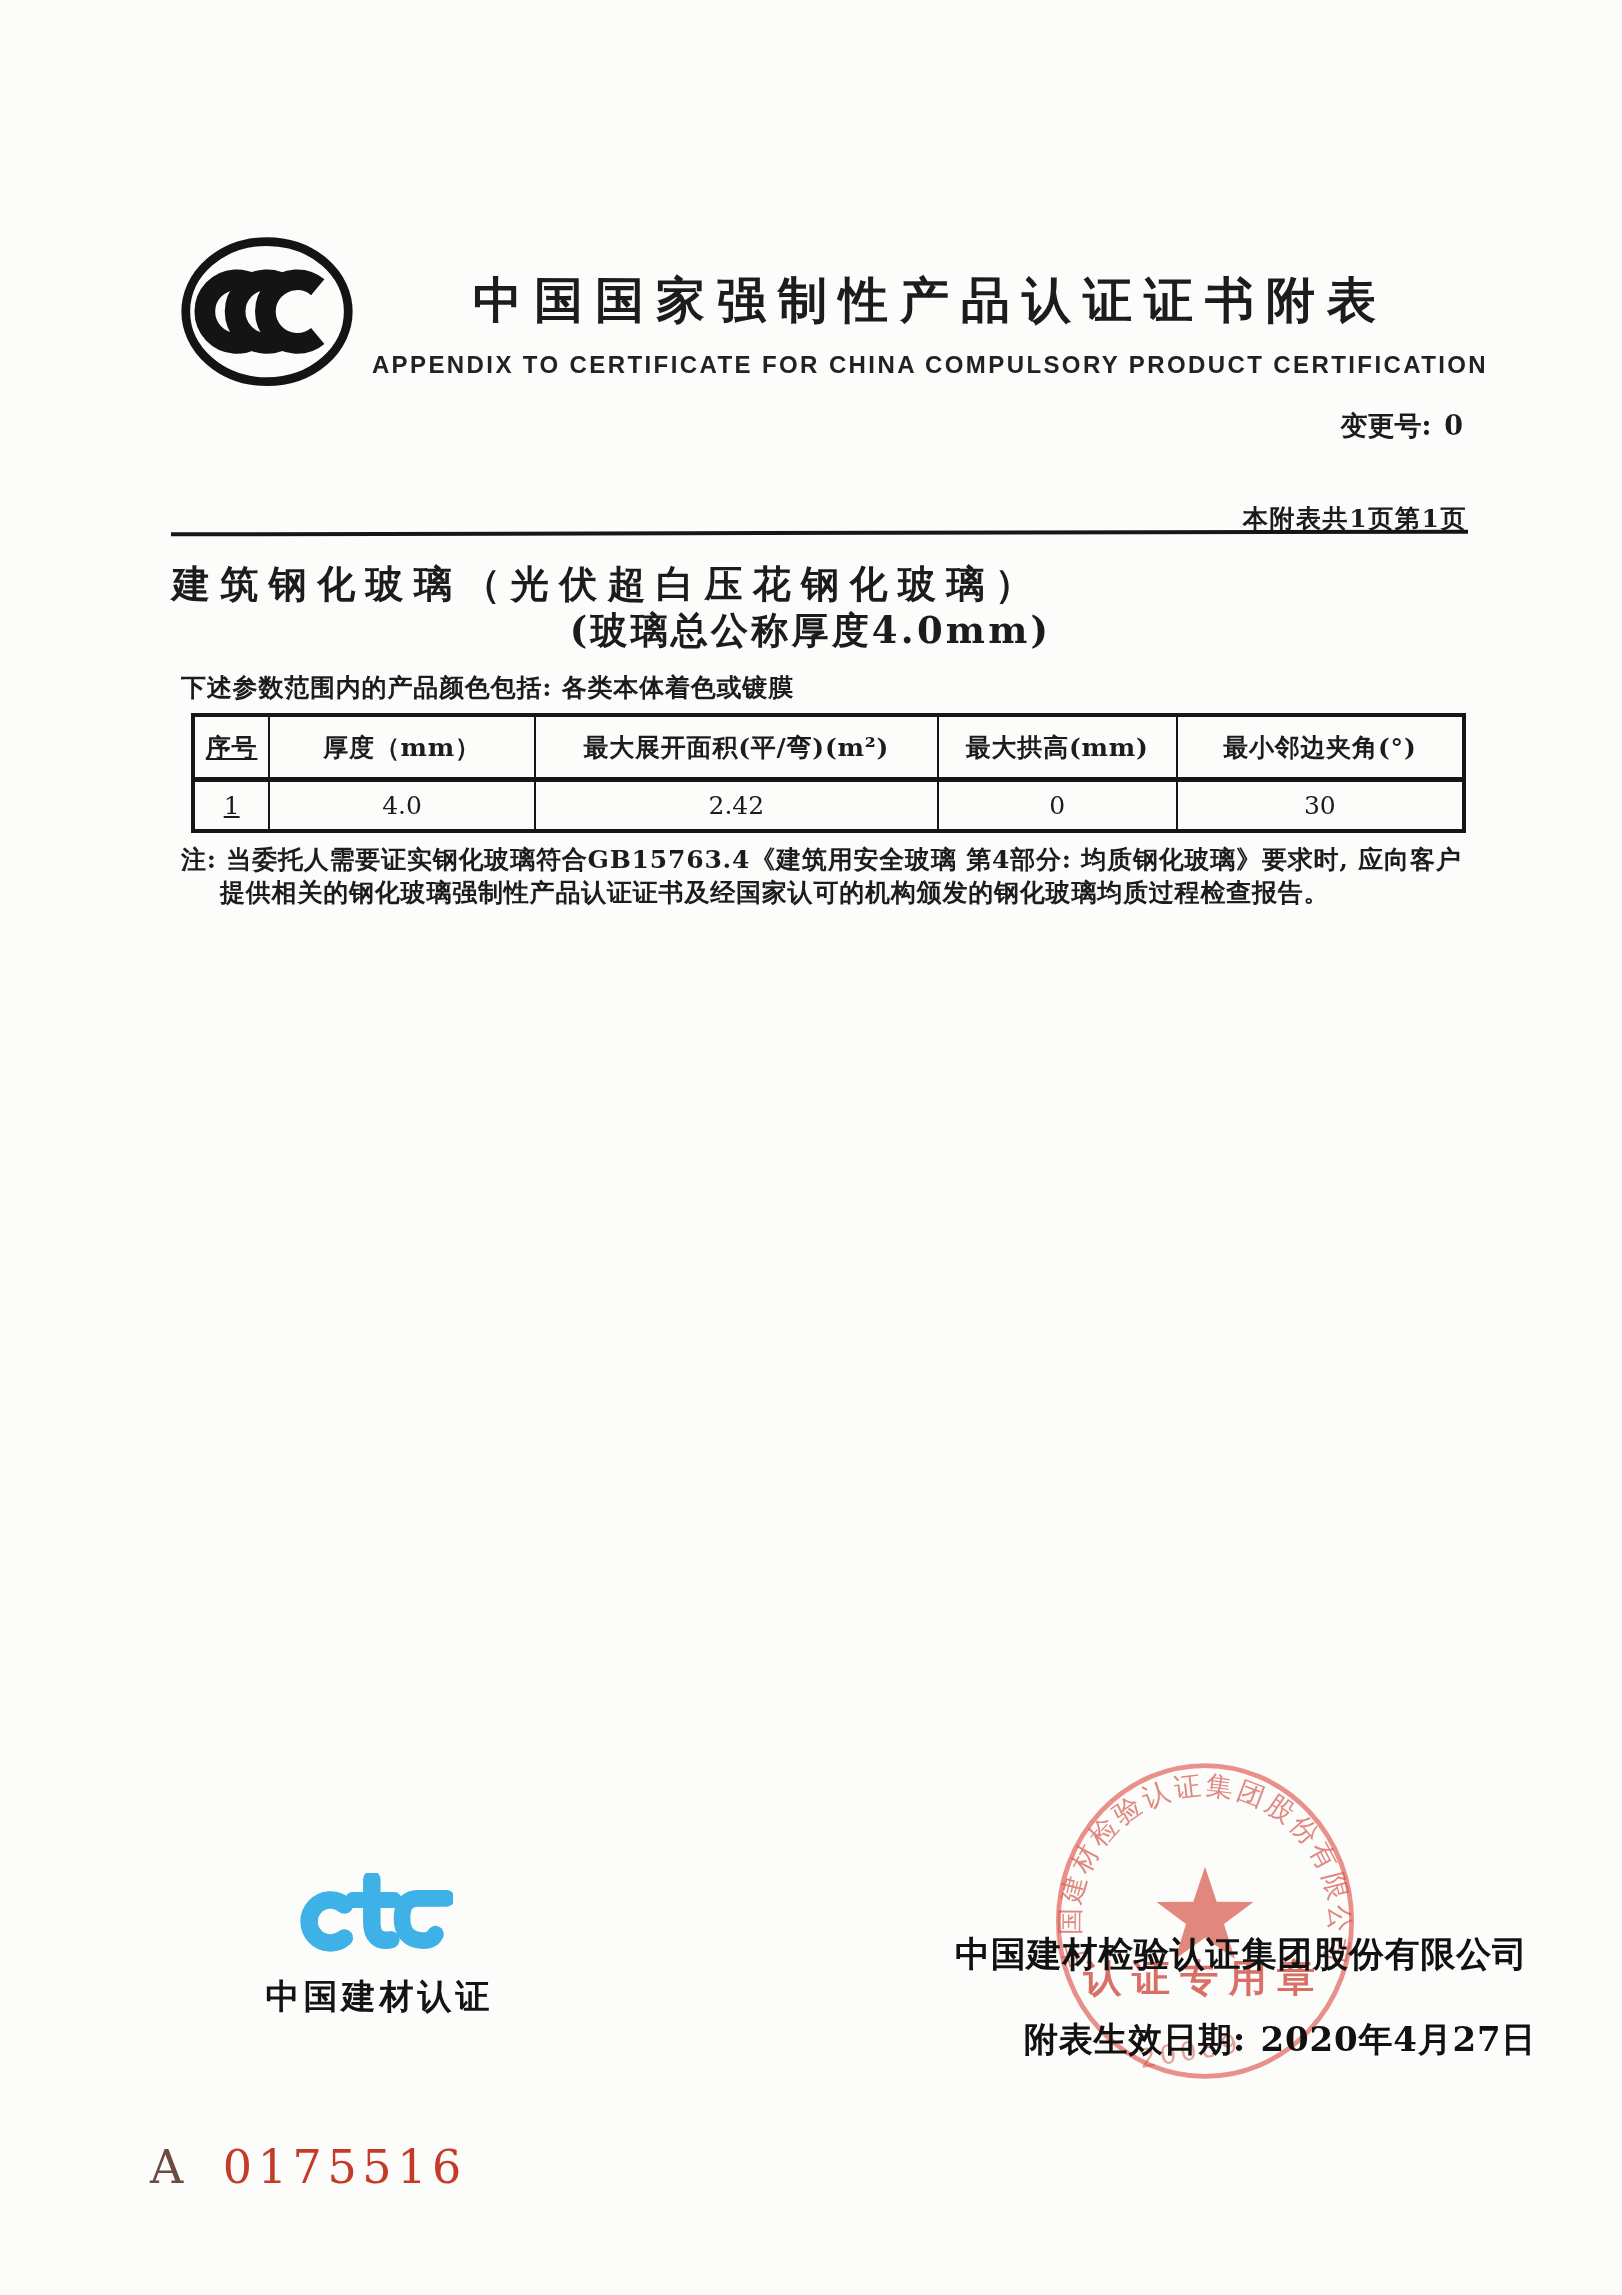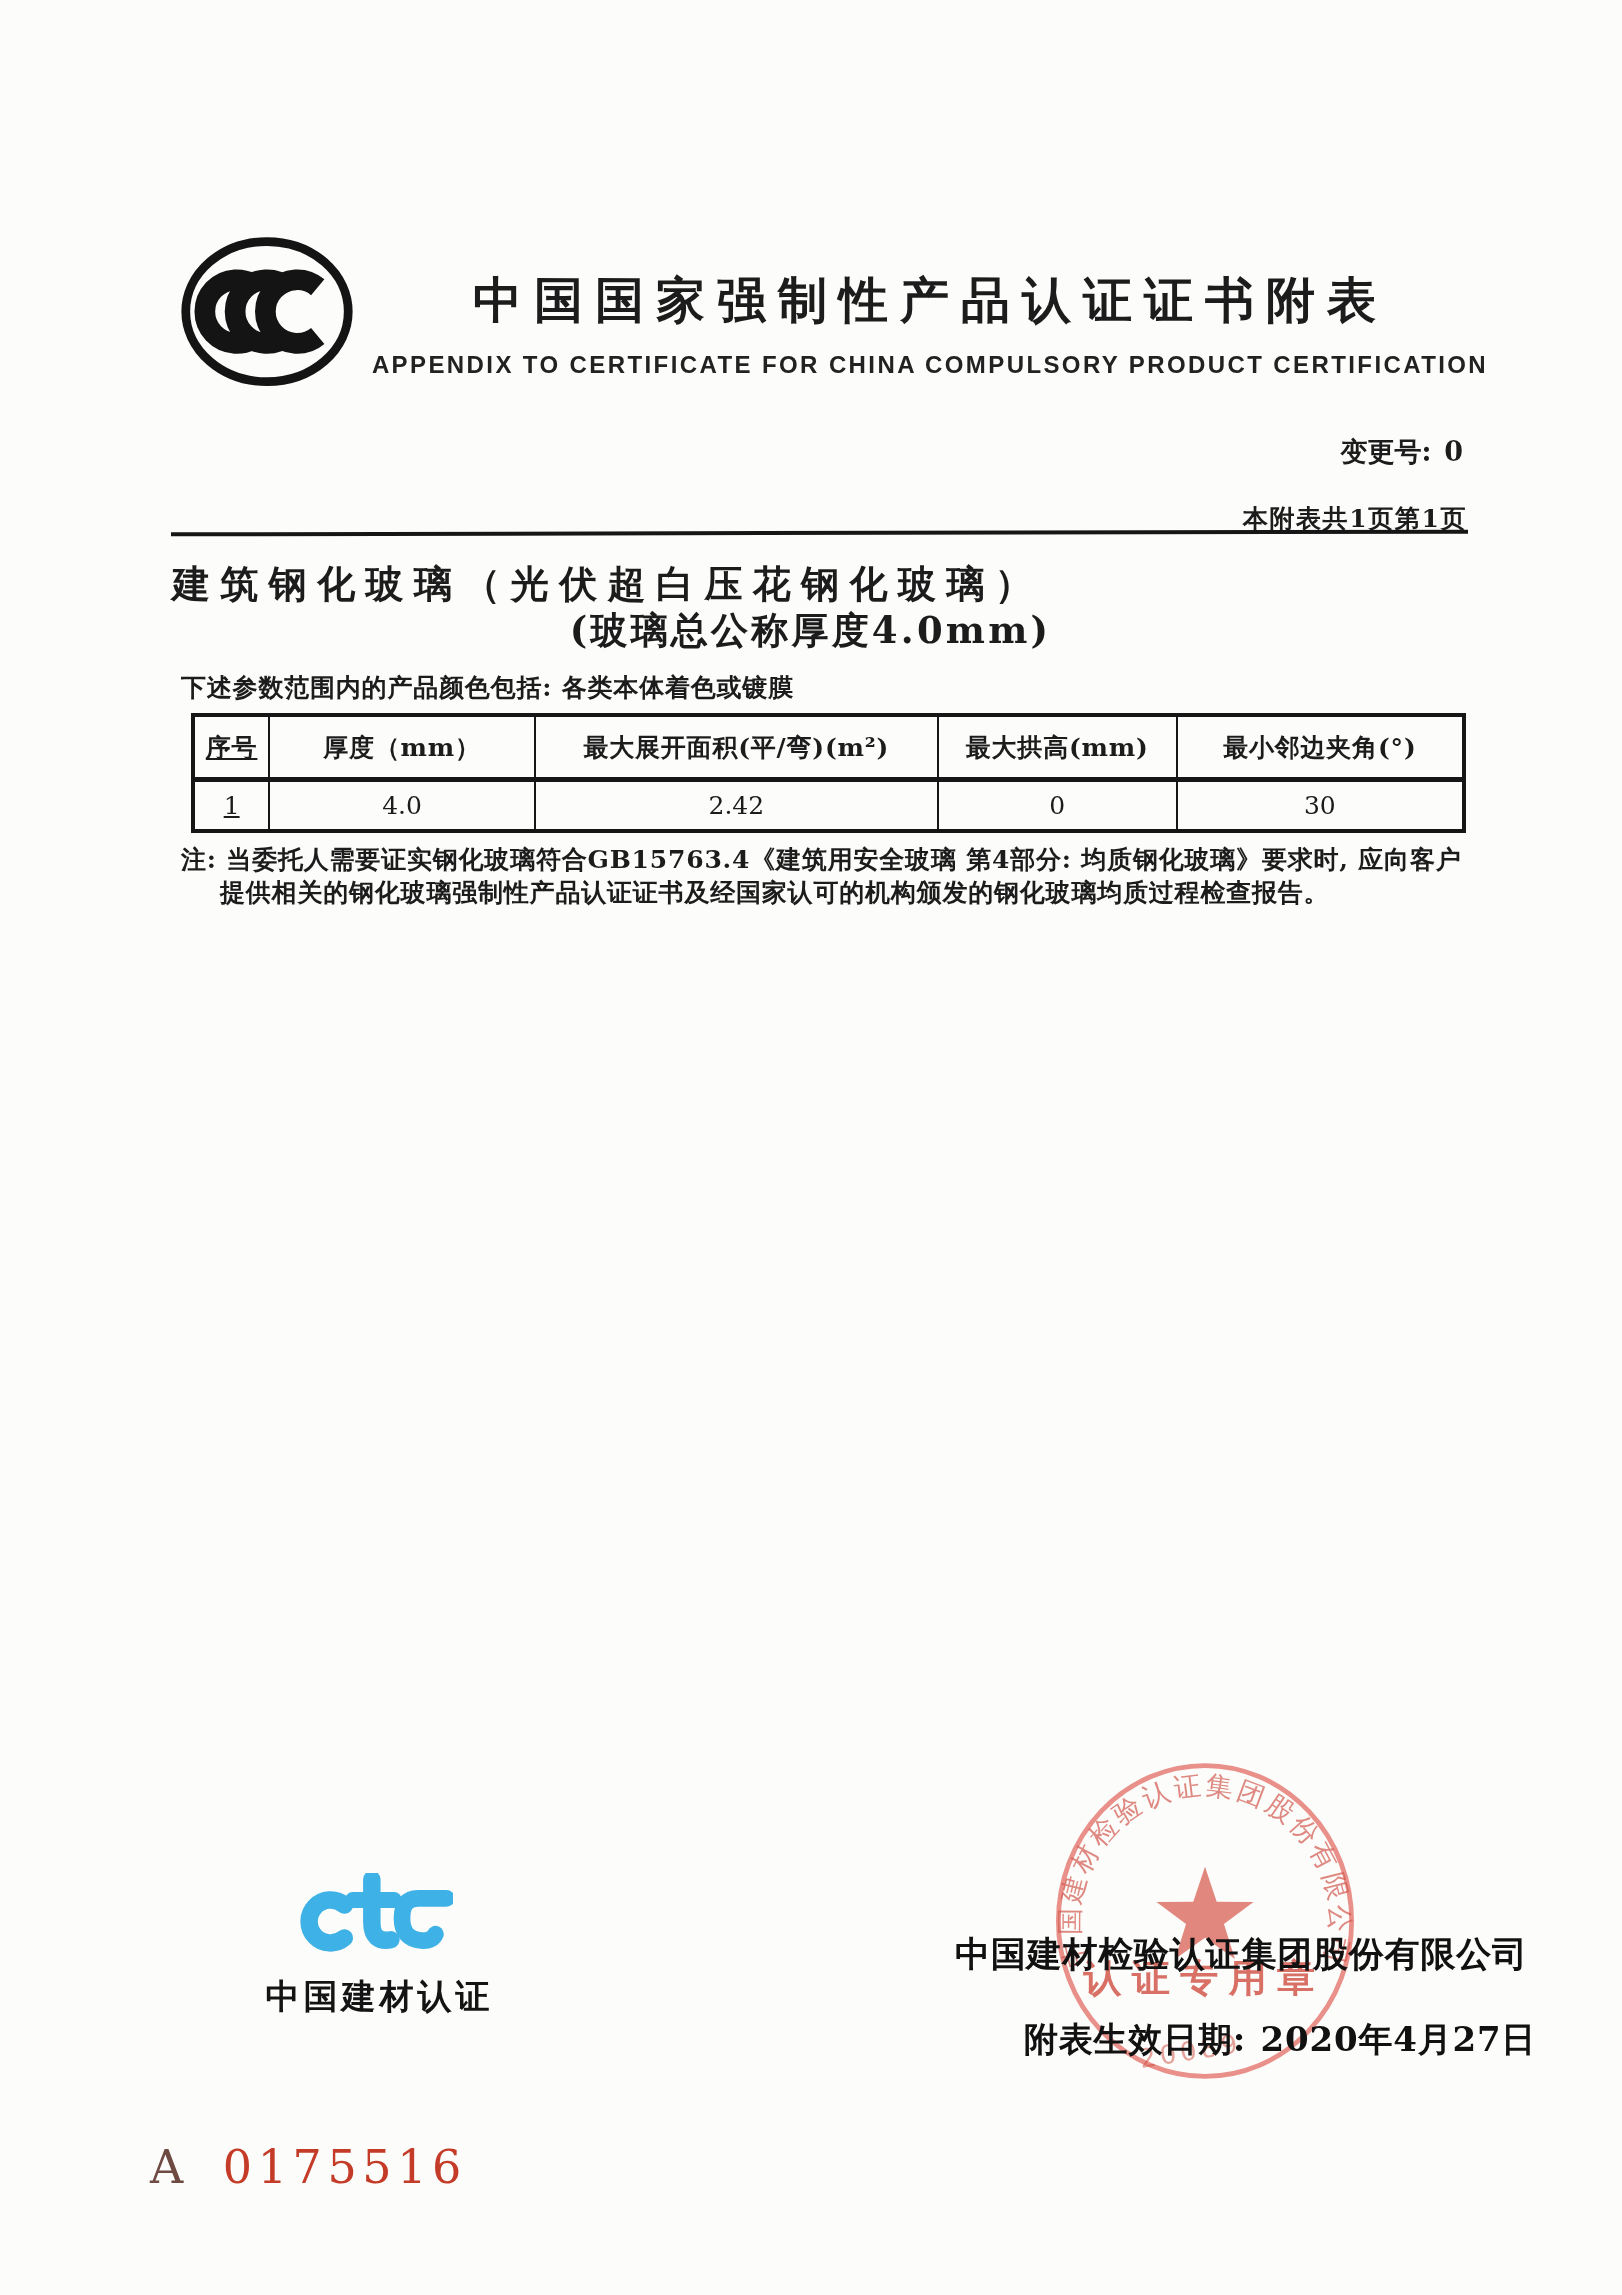--- a/index.html
+++ b/index.html
@@ -25,21 +25,21 @@
     left:327px;top:351px;width:1206px;
     text-align:center;
     font-family:"Liberation Sans", sans-serif;
     font-size:24px;font-weight:600;letter-spacing:2.4px;color:#222;
     white-space:nowrap;
   }
 
   
   .cert-line{left:181px;top:424px;font-size:28px;font-weight:700;white-space:nowrap;}
   .cert-line .num{font-family:"DejaVu Serif", serif;letter-spacing:0.8px;margin-left:11.2px;}
-  .change-line{right:160px;top:434px;font-size:27px;font-weight:700;white-space:nowrap;}
+  .change-line{right:160px;top:408px;font-size:27px;font-weight:700;white-space:nowrap;}
   .change-line .num{margin-left:12.8px;}
   .pages-note{right:156px;top:502px;font-size:25px;font-weight:700;letter-spacing:1.6px;white-space:nowrap;text-align:center;}
   .head-rule{left:171px;top:531px;width:1297px;height:4px;background:#161616;transform:rotate(-0.12deg);}
 
   
   .prod-line1{left:172px;top:559px;width:1277px;text-align:left;font-size:38px;font-weight:700;letter-spacing:10.4px;white-space:nowrap;}
   .prod-line2{left:172px;top:606px;width:1277px;text-align:center;font-size:37px;font-weight:700;letter-spacing:3.2px;white-space:nowrap;}
   .color-note{left:181px;top:671px;font-size:25px;font-weight:700;letter-spacing:0.8px;white-space:nowrap;}
 
   

